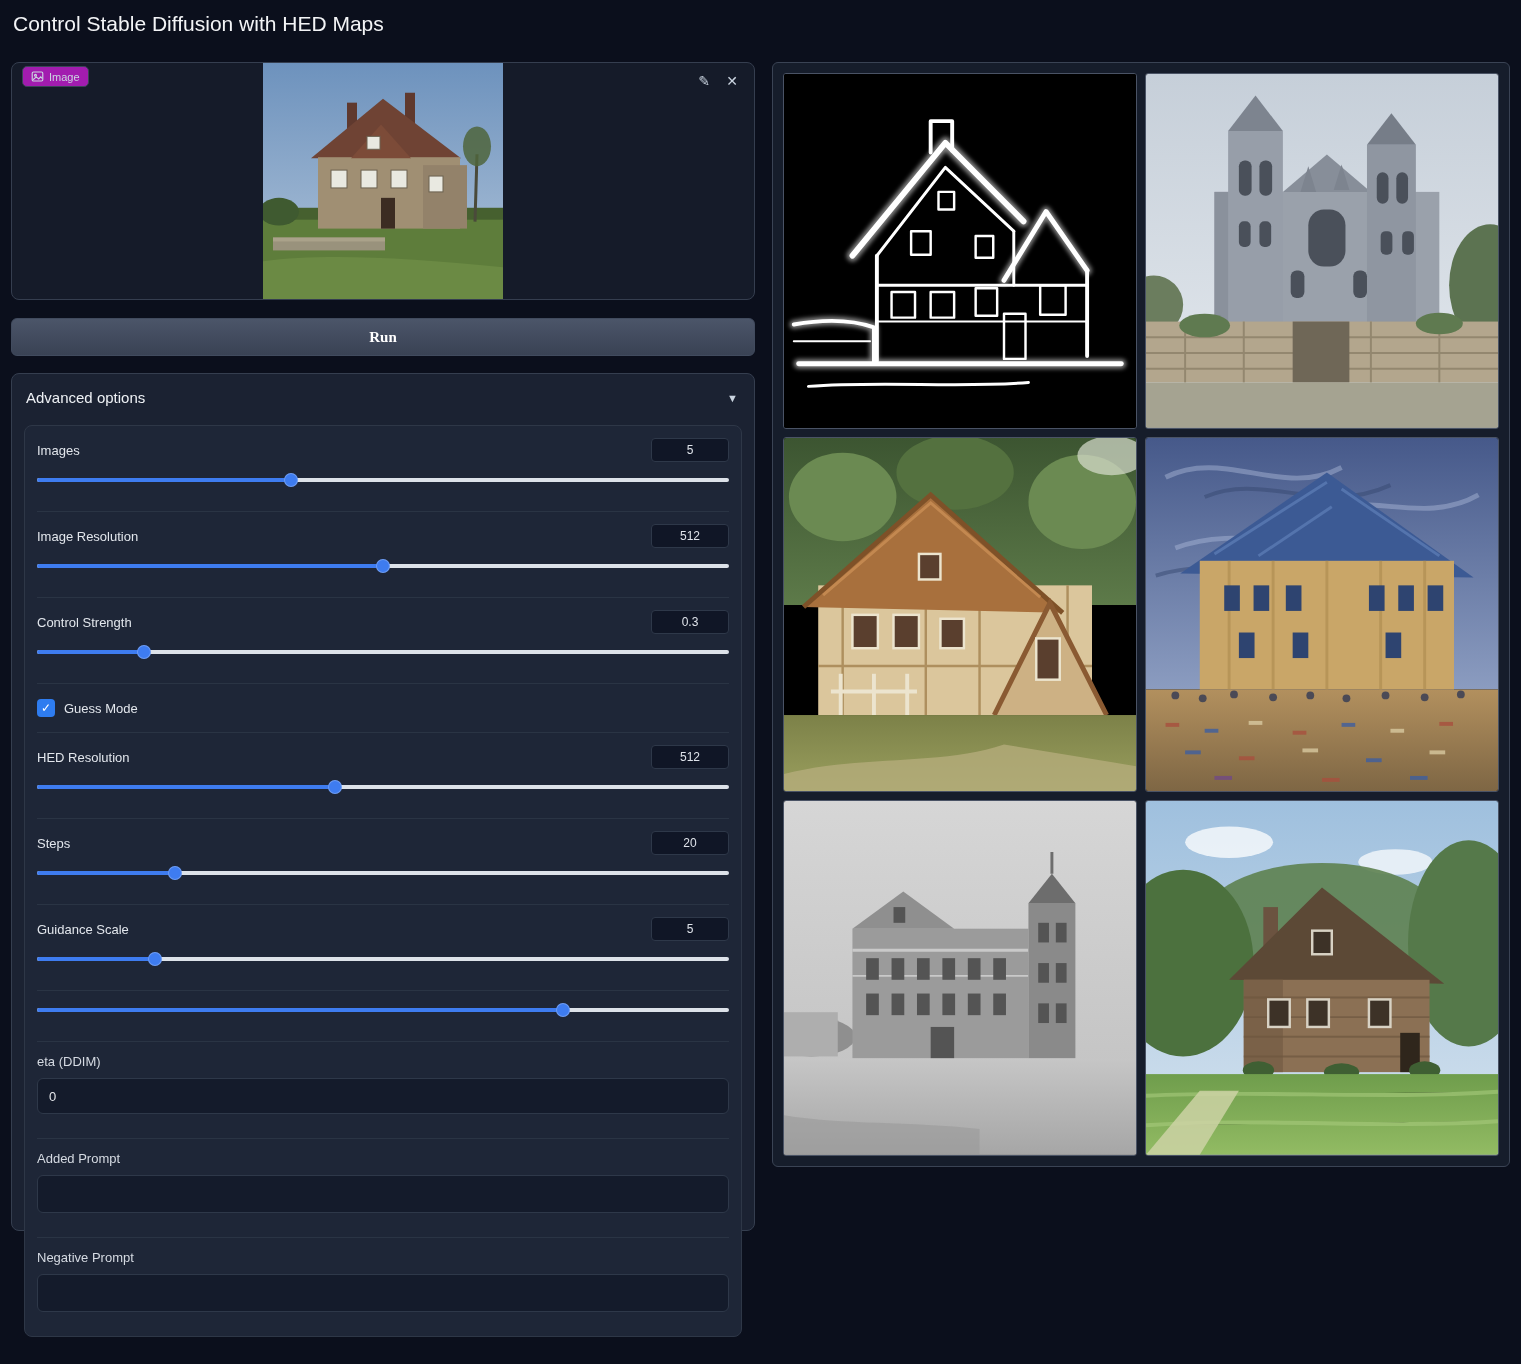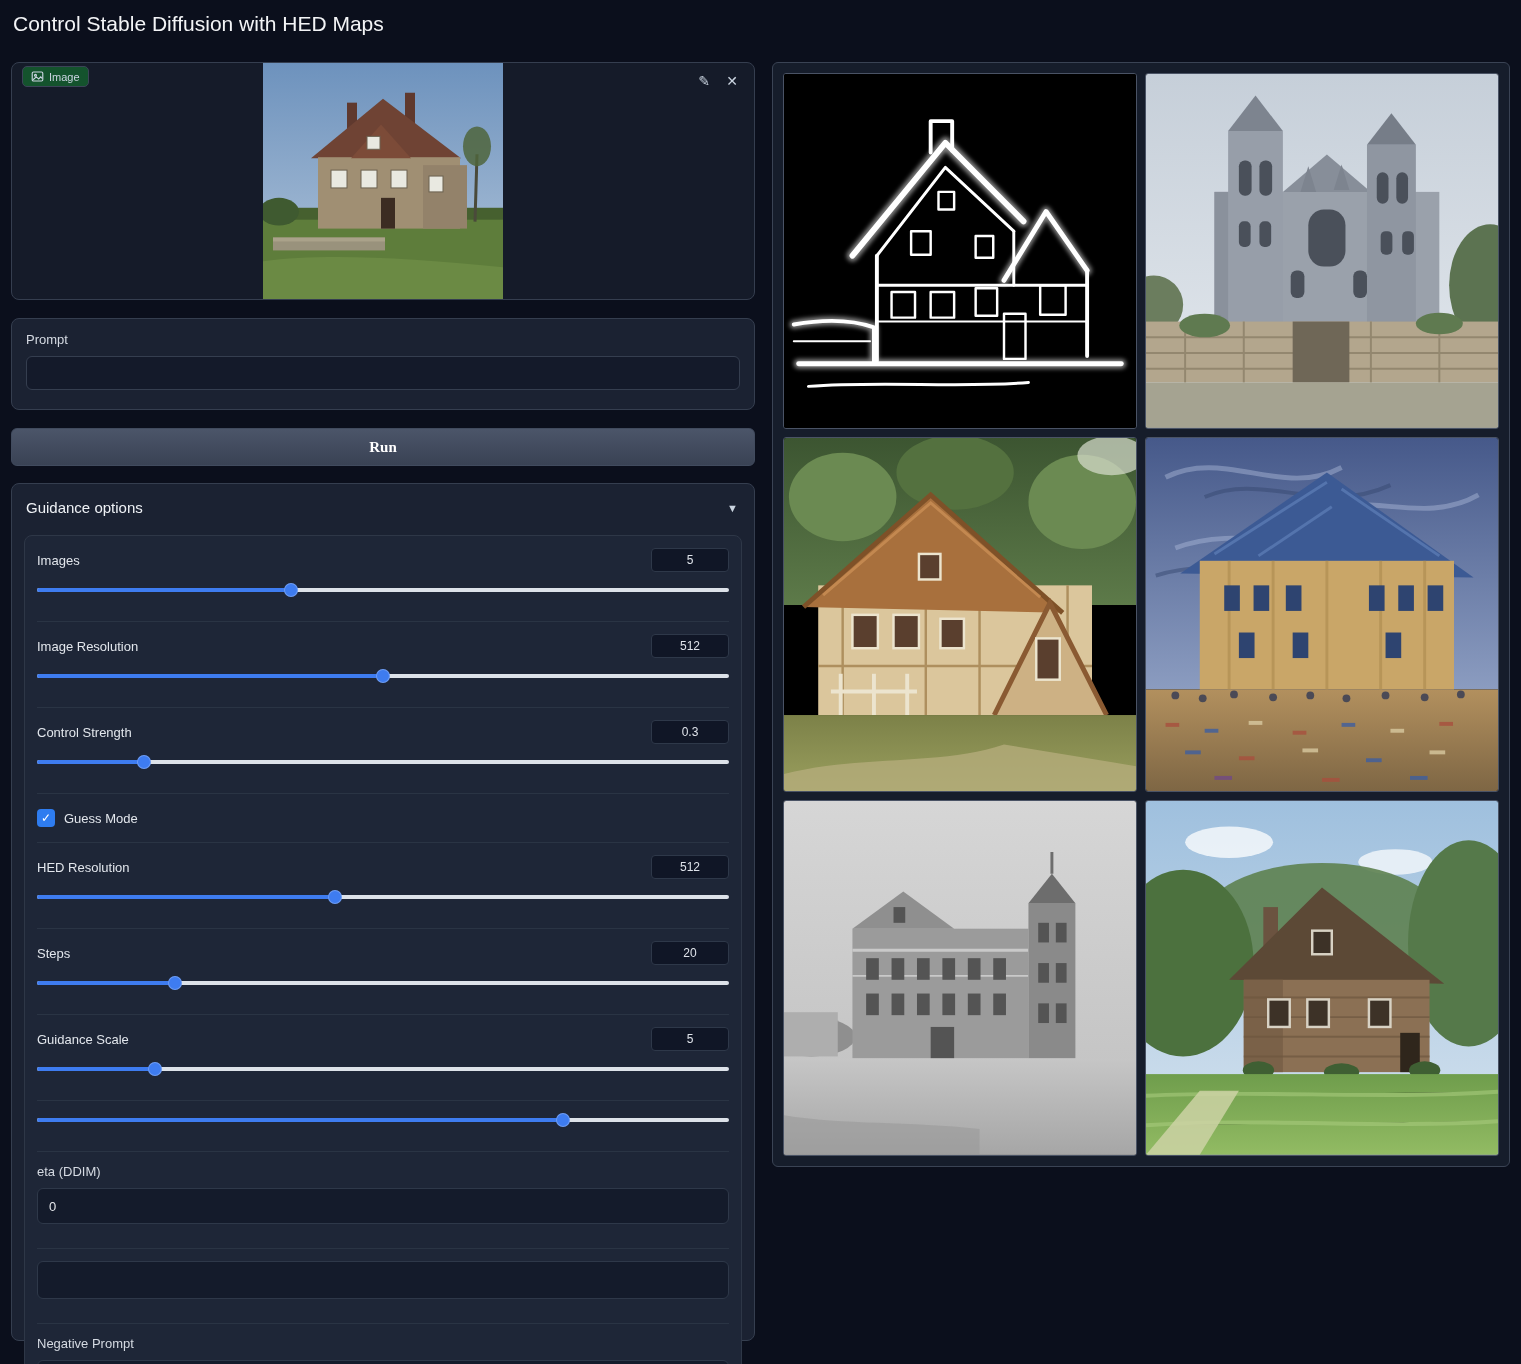--- a/index.html
+++ b/index.html
@@ -21,21 +21,21 @@
     background:#1b2232; border:1px solid #353e4f; border-radius:8px;
   }
   
   .image-panel {
     height:238px; background:#151b29; position:relative;
     display:flex; justify-content:center; margin-bottom:18px;
   }
   .img-chip {
     position:absolute; top:3px; left:10px; z-index:3;
     display:flex; align-items:center; gap:5px;
-    background:#14532d; border:1px solid #3b4457; border-radius:5px;
+    background:#a21caf; border:1px solid #3b4457; border-radius:5px;
     padding:3px 8px; font-size:11px; color:#cbd5e1;
   }
   .img-actions { position:absolute; top:6px; right:10px; z-index:3; display:flex; gap:4px; }
   .img-actions button {
     width:24px; height:24px; background:transparent; border:none;
     color:#cbd5e1; font-size:14px; cursor:pointer; line-height:1; padding:0;
   }
   .thumb { width:240px; height:100%; }
   .thumb svg { display:block; width:100%; height:100%; }
   
@@ -162,32 +162,28 @@
           <rect x="104" y="74" width="13" height="13"></rect>
         </g>
         <rect x="118" y="136" width="14" height="31" fill="#3c2c22"></rect>
         <line x1="212" y1="160" x2="214" y2="92" stroke="#4a4a3a" stroke-width="3"></line>
         <ellipse cx="214" cy="84" rx="14" ry="20" fill="#4f653c" opacity="0.85"></ellipse>
       </svg>
     </div>
   </section>
 
   
-  <section class="panel prompt-panel">
-    <label class="field-label">Prompt</label>
-    <input class="text-input" value="" style="">
-  </section>
 
   
   <button class="run-btn">Run</button>
 
   
   <section class="panel advanced">
     <div class="adv-header">
-      <span>Guidance options</span>
+      <span>Advanced options</span>
       <span class="caret">▼</span>
     </div>
     <div class="adv-body">
 
       <div class="row">
         <div class="srow-top">
           <label>Images</label>
           <input class="num" value="5" style="">
         </div>
         <div class="track">
@@ -271,20 +267,21 @@
           <div class="thumb-dot" style="left: 76%;"></div>
         </div>
       </div>
 
       <div class="row">
         <label class="field-label">eta (DDIM)</label>
         <input class="full-input" value="0" style="">
       </div>
 
       <div class="row">
+        <label class="field-label">Added Prompt</label>
         <input class="full-input tall" value="" style="">
       </div>
 
       <div class="row">
         <label class="field-label">Negative Prompt</label>
         <input class="full-input tall" value="" style="">
       </div>
 
     </div>
   </section>

